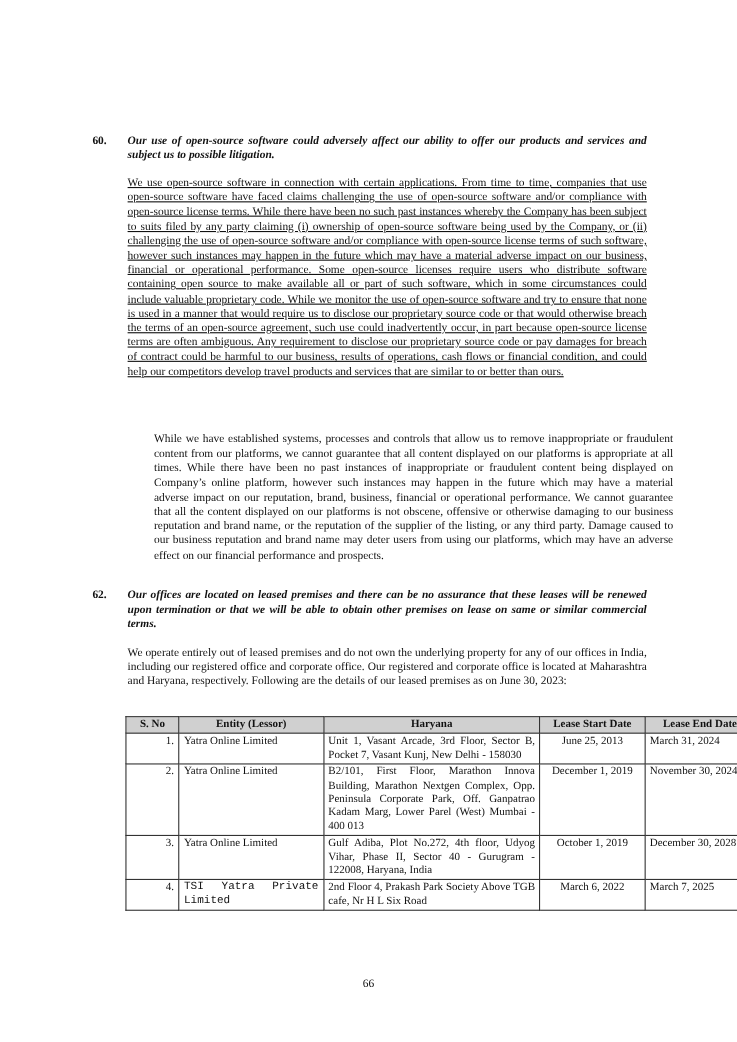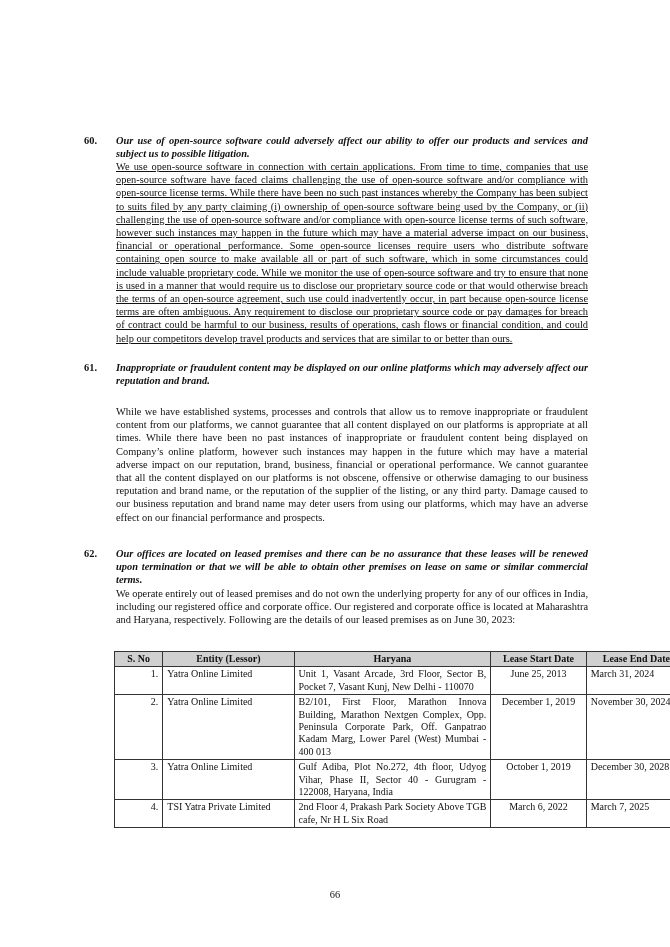--- a/index.html
+++ b/index.html
@@ -8,63 +8,59 @@
     font-family: "Liberation Serif", "DejaVu Serif", serif;
     color: #111;
     font-size: 10.4px;
     line-height: 13.2px;
   }
   .page { position: absolute; left: 0; top: 0; width: 670px; height: 947px; }
   .block { position: absolute; left: 116px; width: 472px; text-align: justify; }
   .para { margin: 0; }
   .heading {
     position: absolute; left: 84px; width: 504px;
-    font-weight: bold; font-style: normal; margin-top: 12px;
+    font-weight: bold; font-style: normal;
   }
   .heading .num { position: absolute; left: 0; top: 0; width: 30px; font-weight: bold; }
   .heading .title { display: block; margin-left: 32px; font-style: italic; font-weight: bold; text-align: justify; }
 
   table.lease {
     position: absolute; left: 114px; top: 651px; width: 573px;
     border-collapse: collapse; font-size: 10px; line-height: 12.4px;
   }
   table.lease th, table.lease td {
     border: 1px solid #333; padding: 1px 4px; vertical-align: top;
   }
   table.lease th {
     background: #d0d0d0; font-weight: bold; text-align: center; vertical-align: top;
   }
   td.sno { text-align: right; width: 30px; }
   td.entity { width: 97px; }
-  td.entity.justify { text-align: justify; }
+  td.entity.justify { text-align: justify; font-family: Liberation Mono, monospace; }
   td.addr { text-align: justify; width: 150px; }
   td.date { text-align: center; width: 68px; }
   td.enddate { width: 72px; }
 
   .page-number { position: absolute; left: 0; width: 670px; top: 888px; text-align: center; font-size: 10.4px; }
 </style>
 </head>
 <body>
 
 <div class="page">
 
 
   <div class="heading" style="top:122px;">
     <span class="num">60.</span>
     <span class="title">Our use of open-source software could adversely affect our ability to offer our products and services and subject us to possible litigation.</span>
   </div>
   <div class="block" style="top:160px;text-decoration:underline;">
     <p class="para">We use open-source software in connection with certain applications. From time to time, companies that use open-source software have faced claims challenging the use of open-source software and/or compliance with open-source license terms. While there have been no such past instances whereby the Company has been subject to suits filed by any party claiming (i) ownership of open-source software being used by the Company, or (ii) challenging the use of open-source software and/or compliance with open-source license terms of such software, however such instances may happen in the future which may have a material adverse impact on our business, financial or operational performance. Some open-source licenses require users who distribute software containing open source to make available all or part of such software, which in some circumstances could include valuable proprietary code. While we monitor the use of open-source software and try to ensure that none is used in a manner that would require us to disclose our proprietary source code or that would otherwise breach the terms of an open-source agreement, such use could inadvertently occur, in part because open-source license terms are often ambiguous. Any requirement to disclose our proprietary source code or pay damages for breach of contract could be harmful to our business, results of operations, cash flows or financial condition, and could help our competitors develop travel products and services that are similar to or better than ours.</p>
   </div>
 
-  <div class="heading" style="top:349px;">
-    <span class="num">61.</span>
-    <span class="title">Inappropriate or fraudulent content may be displayed on our online platforms which may adversely affect our reputation and brand.</span>
-  </div>
-  <div class="block" style="top:405px;">
+  <div class="block" style="top:393px;margin-left:24px;">
     <p class="para">While we have established systems, processes and controls that allow us to remove inappropriate or fraudulent content from our platforms, we cannot guarantee that all content displayed on our platforms is appropriate at all times. While there have been no past instances of inappropriate or fraudulent content being displayed on Company’s online platform, however such instances may happen in the future which may have a material adverse impact on our reputation, brand, business, financial or operational performance. We cannot guarantee that all the content displayed on our platforms is not obscene, offensive or otherwise damaging to our business reputation and brand name, or the reputation of the supplier of the listing, or any third party. Damage caused to our business reputation and brand name may deter users from using our platforms, which may have an adverse effect on our financial performance and prospects.</p>
   </div>
 
   <div class="heading" style="top:535px;">
     <span class="num">62.</span>
     <span class="title">Our offices are located on leased premises and there can be no assurance that these leases will be renewed upon termination or that we will be able to obtain other premises on lease on same or similar commercial terms.</span>
   </div>
   <div class="block" style="top:587px;">
     <p class="para">We operate entirely out of leased premises and do not own the underlying property for any of our offices in India, including our registered office and corporate office. Our registered and corporate office is located at Maharashtra and Haryana, respectively. Following are the details of our leased premises as on June 30, 2023:</p>
   </div>
@@ -76,21 +72,21 @@
         <th>Entity (Lessor)</th>
         <th>Haryana</th>
         <th>Lease Start Date</th>
         <th>Lease End Date</th>
       </tr>
     </thead>
     <tbody>
       <tr>
         <td class="sno">1.</td>
         <td class="entity">Yatra Online Limited</td>
-        <td class="addr">Unit 1, Vasant Arcade, 3rd Floor, Sector B, Pocket 7, Vasant Kunj, New Delhi - 110070</td>
+        <td class="addr">Unit 1, Vasant Arcade, 3rd Floor, Sector B, Pocket 7, Vasant Kunj, New Delhi - 158030</td>
         <td class="date">June 25, 2013</td>
         <td class="enddate">March 31, 2024</td>
       </tr>
       <tr>
         <td class="sno">2.</td>
         <td class="entity">Yatra Online Limited</td>
         <td class="addr">B2/101, First Floor, Marathon Innova Building, Marathon Nextgen Complex, Opp. Peninsula Corporate Park, Off. Ganpatrao Kadam Marg, Lower Parel (West) Mumbai - 400 013</td>
         <td class="date">December 1, 2019</td>
         <td class="enddate">November 30, 2024</td>
       </tr>

